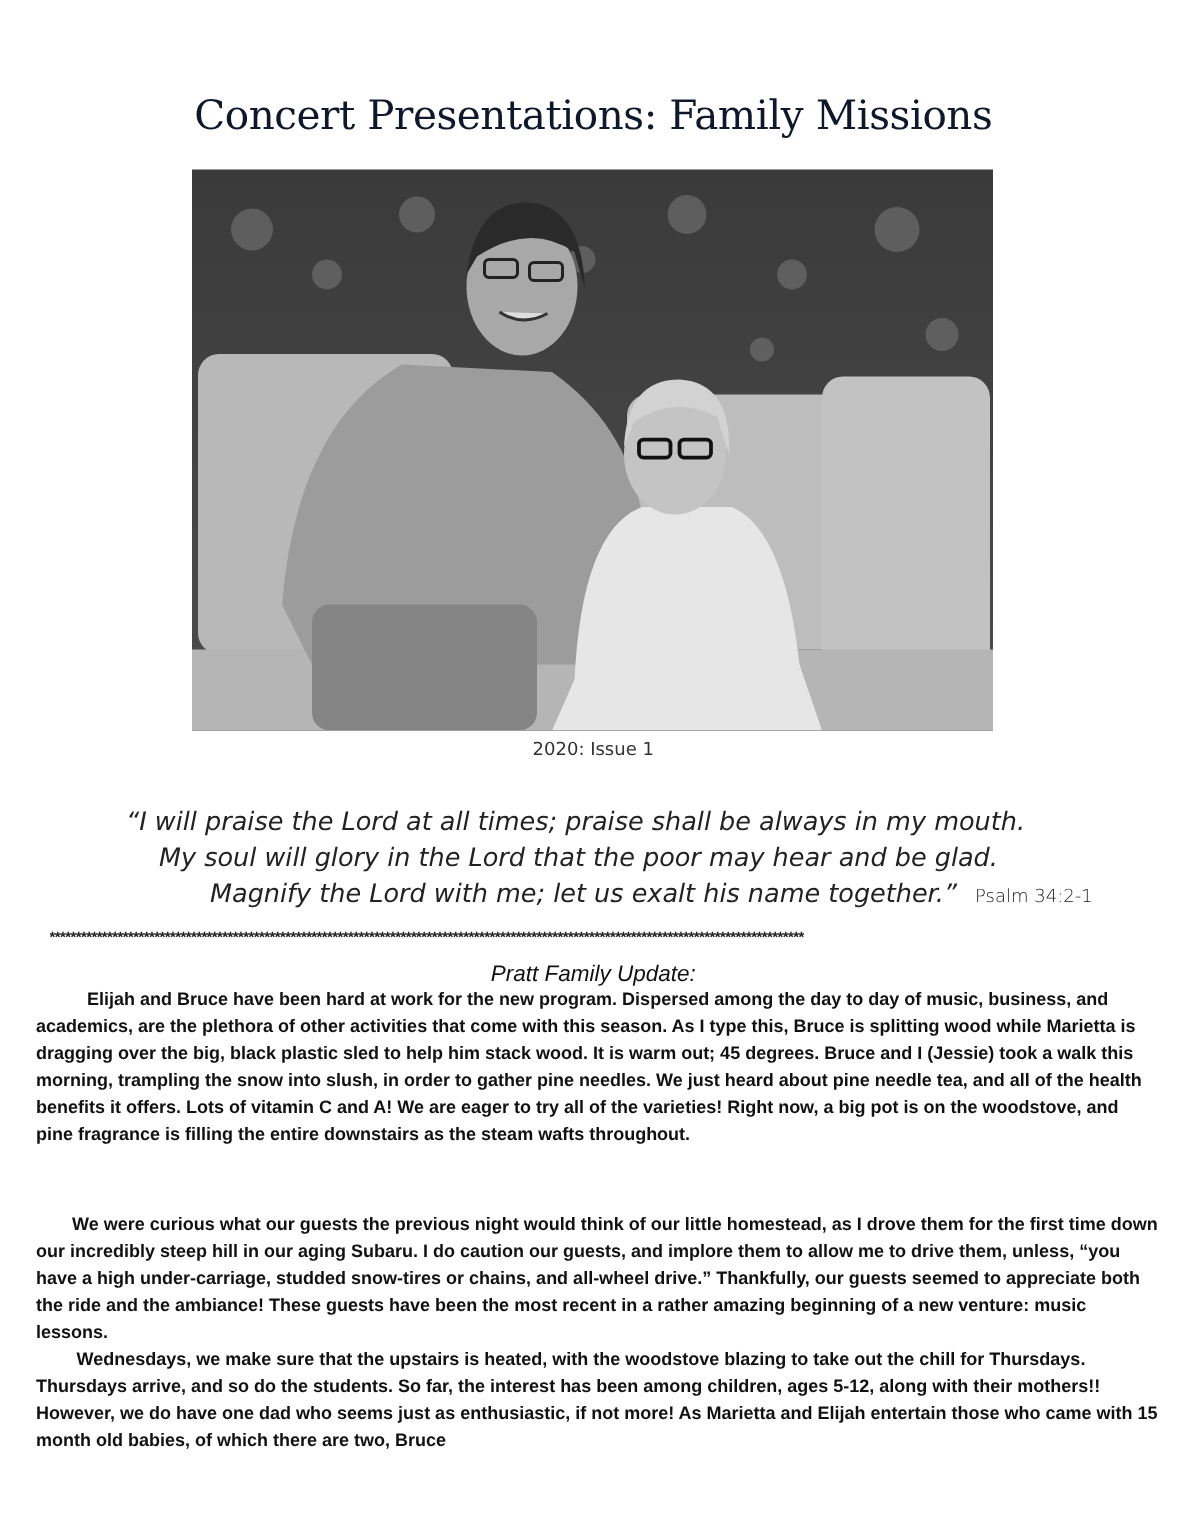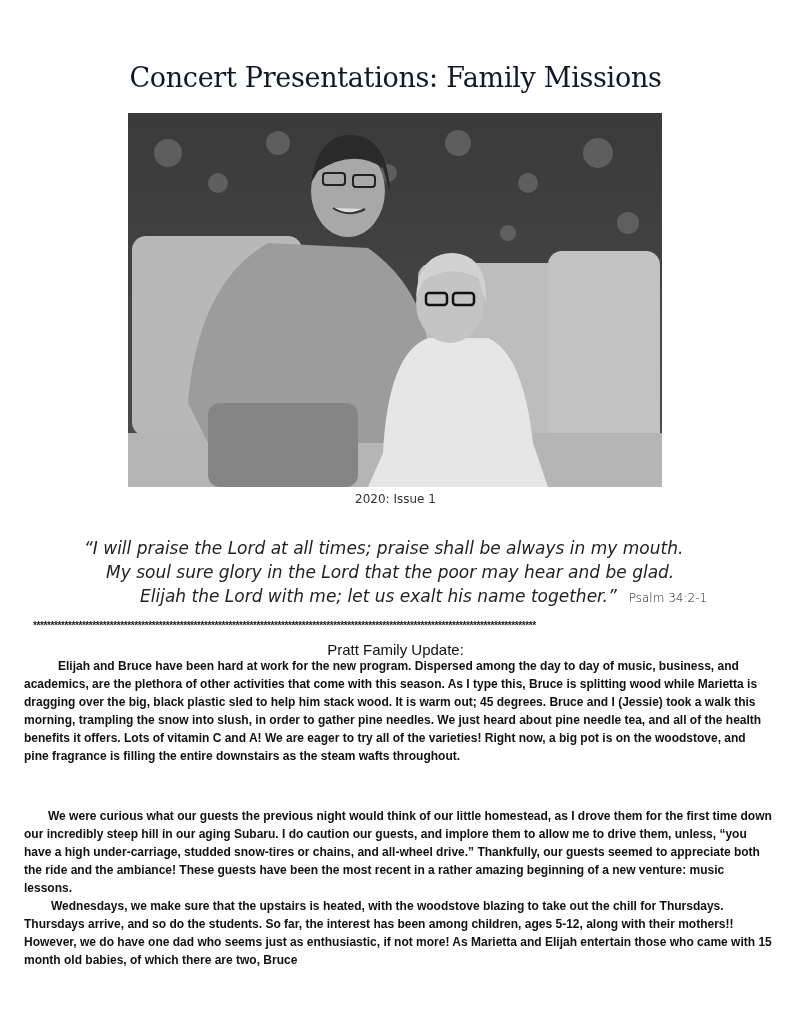--- a/index.html
+++ b/index.html
@@ -26,21 +26,21 @@
   .verse .l1 { left: 84px; top: 0; }
   .verse .l2 { left: 106px; top: 24px; }
   .verse .l3 { left: 140px; top: 48px; }
   .verse .ref { font-size: 12px; margin-left: 12px; font-style: normal; }
   .stars {
     position: absolute; left: 33px; top: 620px; width: 730px; overflow: hidden; white-space: nowrap;
     font-family: "Liberation Sans", sans-serif; font-size: 10px; font-weight: bold; letter-spacing: -0.4px; color: #222;
   }
   .update-heading {
     position: absolute; left: 0; top: 641px; width: 791px; text-align: center;
-    font-family: "Liberation Sans", sans-serif; font-size: 15px; color: #111;
+    font-family: "Liberation Sans", sans-serif; font-style: italic; font-size: 15px; color: #111;
   }
   .article {
     position: absolute; left: 24px; top: 658px; width: 748px;
     font-family: "Liberation Sans", sans-serif; font-size: 12px; line-height: 17.9px; color: #111; font-weight: bold;
   }
   .article p { margin: 0; text-indent: 34px; }
   .article p.p2 { text-indent: 24px; margin-top: 43px; }
   .article p.p3 { text-indent: 29px; }
   .article p.p4 { text-indent: 27px; }
 </style>
@@ -94,22 +94,22 @@
       <rect x="298" y="180" width="21" height="12" rx="3"></rect>
         <rect x="325" y="180" width="21" height="12" rx="3"></rect>
     </g>
   </svg>
 </div>
 
 <div class="caption">2020: Issue 1</div>
 
 <div class="verse">
   <div class="line l1">“I will praise the Lord at all times; praise shall be always in my mouth.</div>
-  <div class="line l2">My soul sure glory in the Lord that the poor may hear and be glad.</div>
-  <div class="line l3"><span>Elijah the Lord with me; let us exalt his name together.”</span><span class="ref">Psalm 34:2-1</span></div>
+  <div class="line l2">My soul will glory in the Lord that the poor may hear and be glad.</div>
+  <div class="line l3"><span>Magnify the Lord with me; let us exalt his name together.”</span><span class="ref">Psalm 34:2-1</span></div>
 </div>
 
 <div class="stars">************************************************************************************************************************************************</div>
 
 <div class="update-heading">Pratt Family Update:</div>
 
 <div class="article">
   <p class="p1">Elijah and Bruce have been hard at work for the new program. Dispersed among the day to day of music, business, and academics, are the plethora of other activities that come with this season. As I type this, Bruce is splitting wood while Marietta is dragging over the big, black plastic sled to help him stack wood. It is warm out; 45 degrees. Bruce and I (Jessie) took a walk this morning, trampling the snow into slush, in order to gather pine needles. We just heard about pine needle tea, and all of the health benefits it offers. Lots of vitamin C and A! We are eager to try all of the varieties! Right now, a big pot is on the woodstove, and pine fragrance is filling the entire downstairs as the steam wafts throughout.</p>
   <p class="p2">We were curious what our guests the previous night would think of our little homestead, as I drove them for the first time down our incredibly steep hill in our aging Subaru. I do caution our guests, and implore them to allow me to drive them, unless, “you have a high under-carriage, studded snow-tires or chains, and all-wheel drive.” Thankfully, our guests seemed to appreciate both the ride and the ambiance! These guests have been the most recent in a rather amazing beginning of a new venture: music lessons.</p>
   <p class="p4">Wednesdays, we make sure that the upstairs is heated, with the woodstove blazing to take out the chill for Thursdays. Thursdays arrive, and so do the students. So far, the interest has been among children, ages 5-12, along with their mothers!! However, we do have one dad who seems just as enthusiastic, if not more! As Marietta and Elijah entertain those who came with 15 month old babies, of which there are two, Bruce</p>

